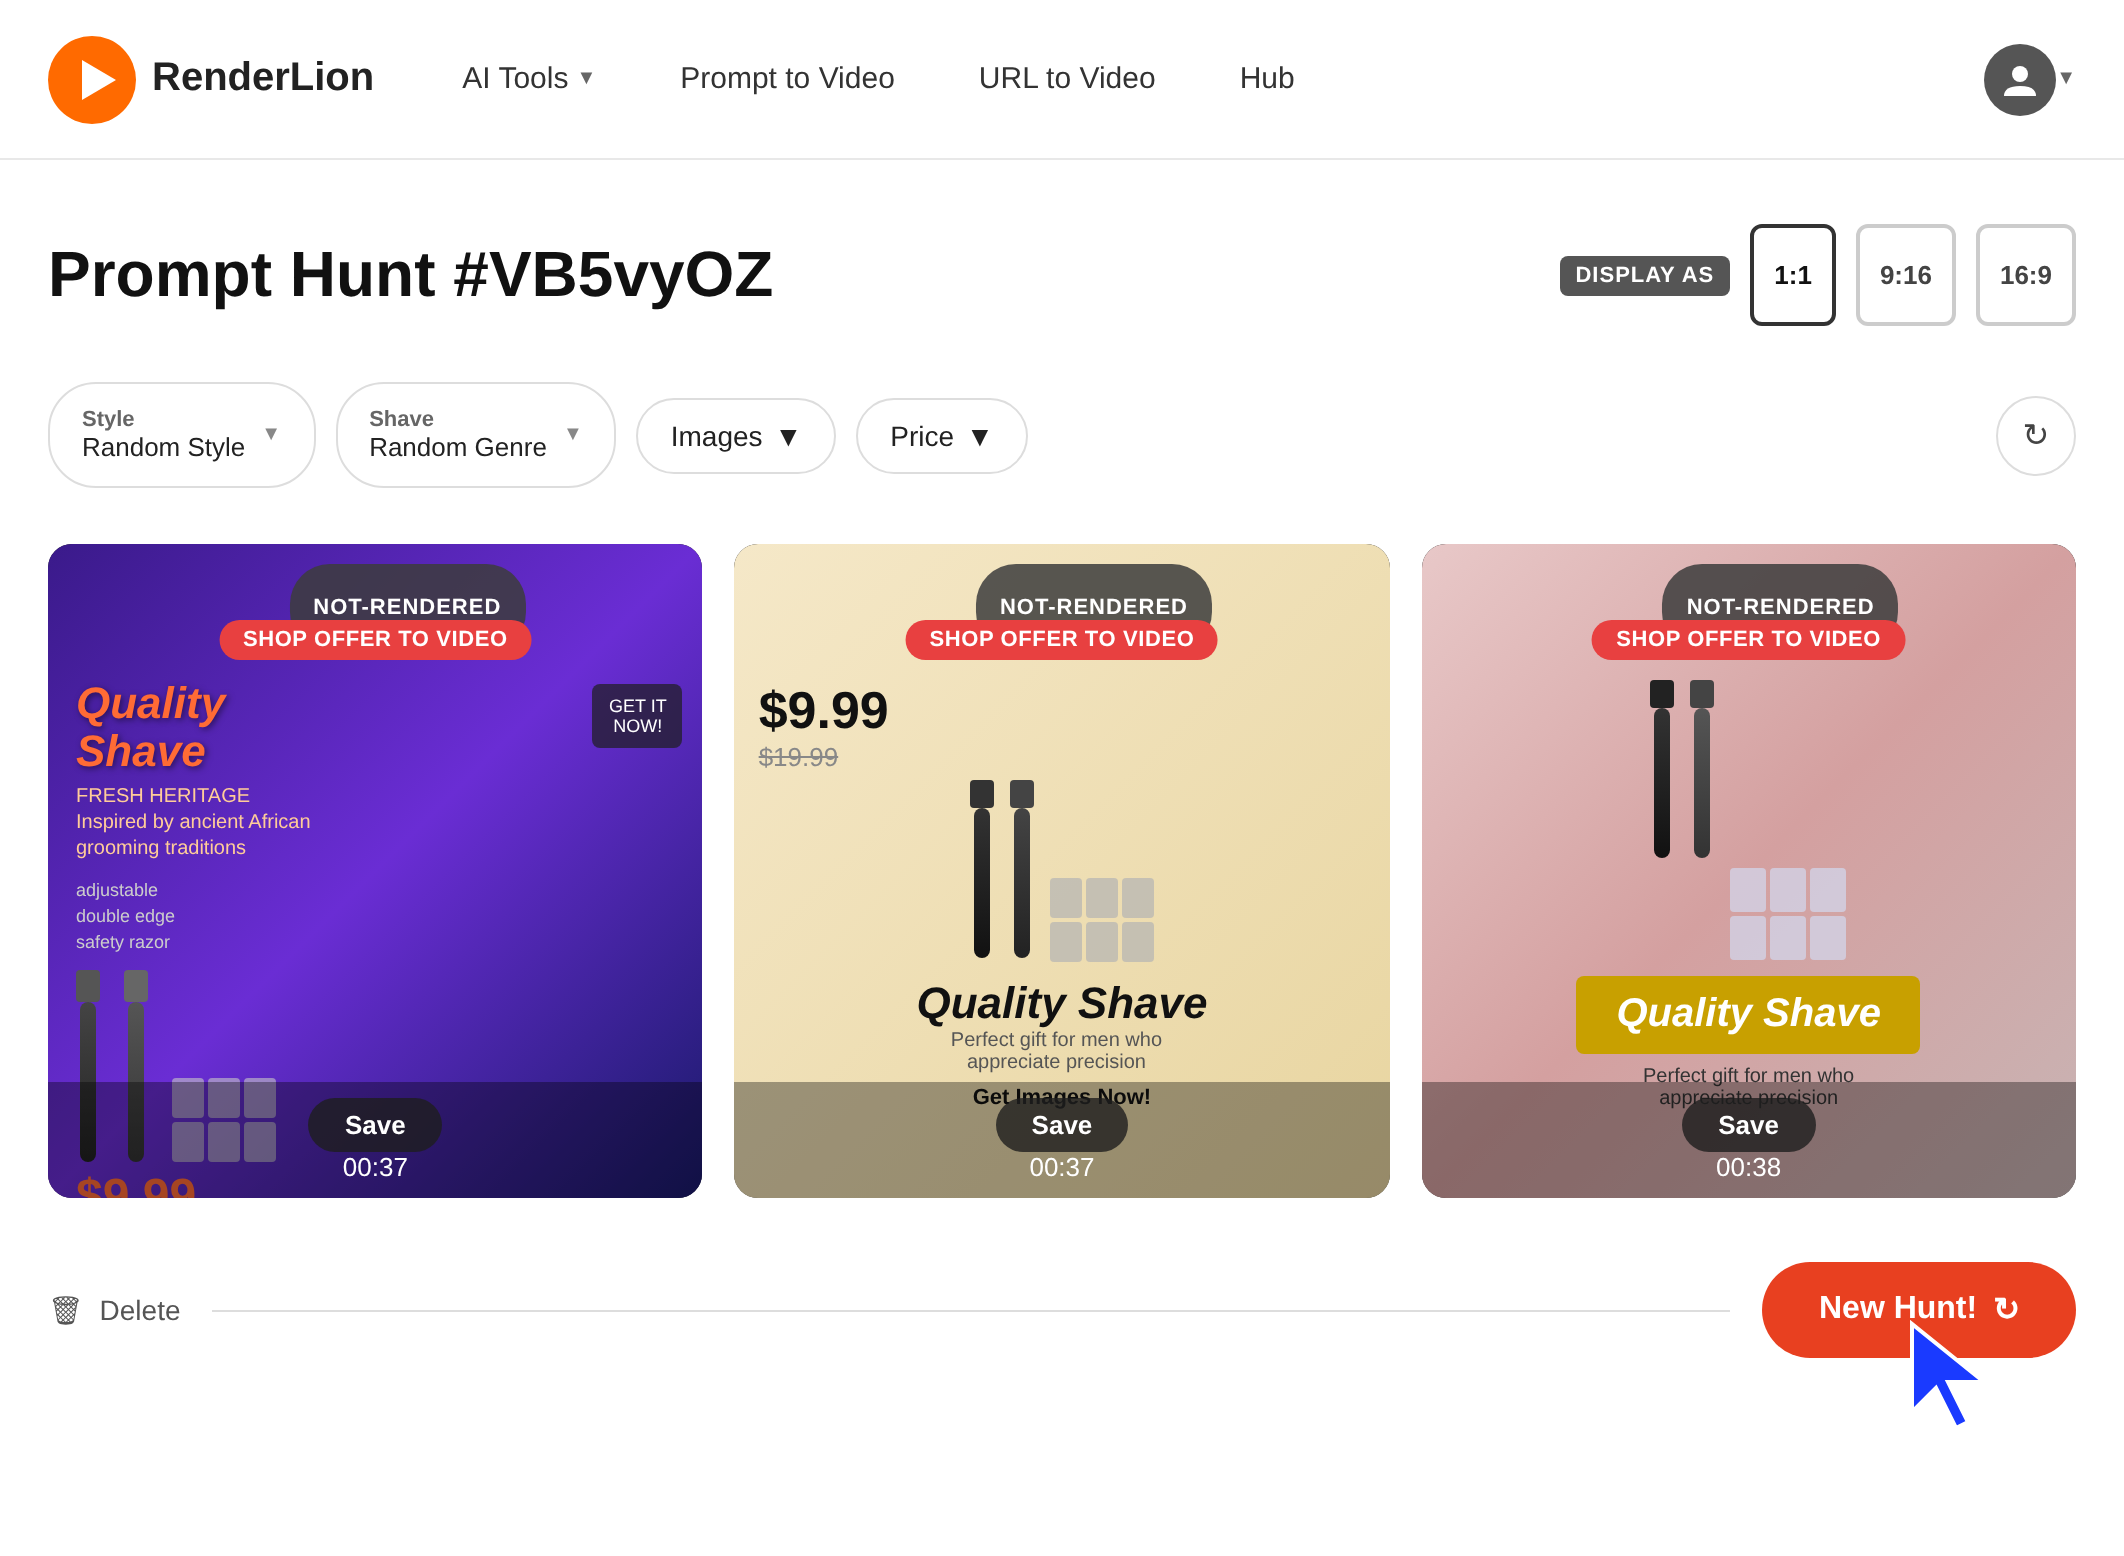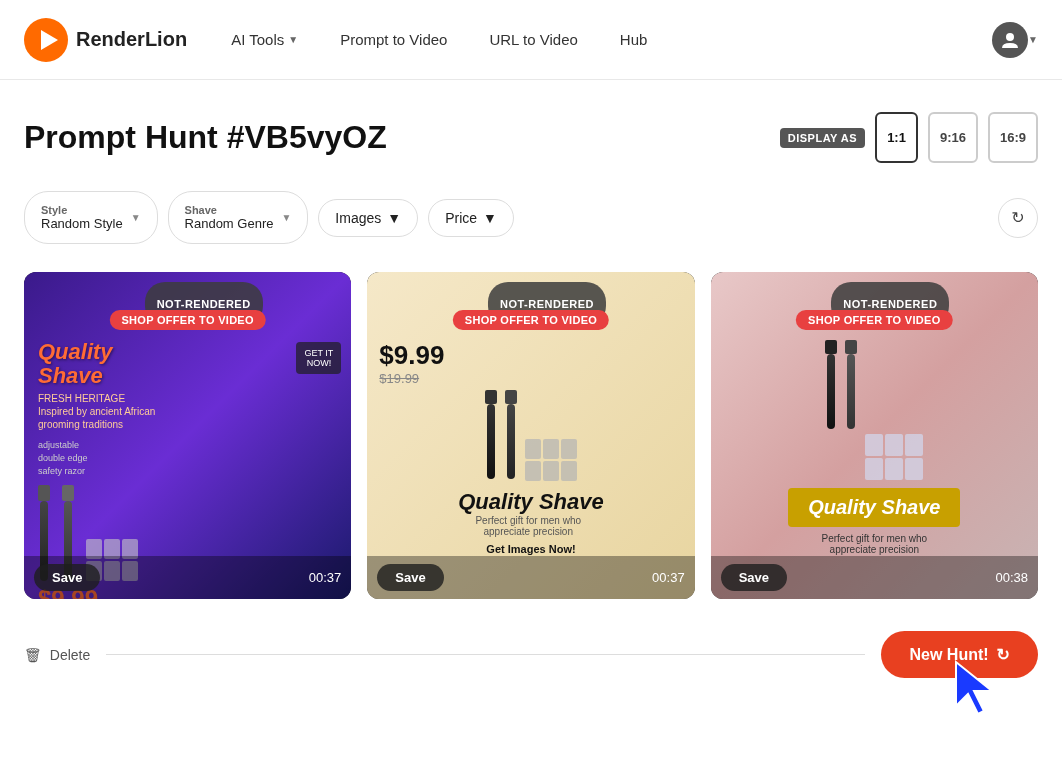--- a/index.html
+++ b/index.html
@@ -236,20 +236,21 @@
       position: absolute;
       bottom: 0;
       left: 0;
       right: 0;
       display: flex;
       align-items: center;
       justify-content: space-between;
       padding: 8px 10px;
       background: rgba(0,0,0,0.35);
       z-index: 10;
+      flex-direction: column;
     }
     .save-btn {
       background: rgba(30,30,30,0.8);
       color: #fff;
       font-size: 13px;
       font-weight: 600;
       border: none;
       border-radius: 20px;
       padding: 6px 18px;
       cursor: pointer;

